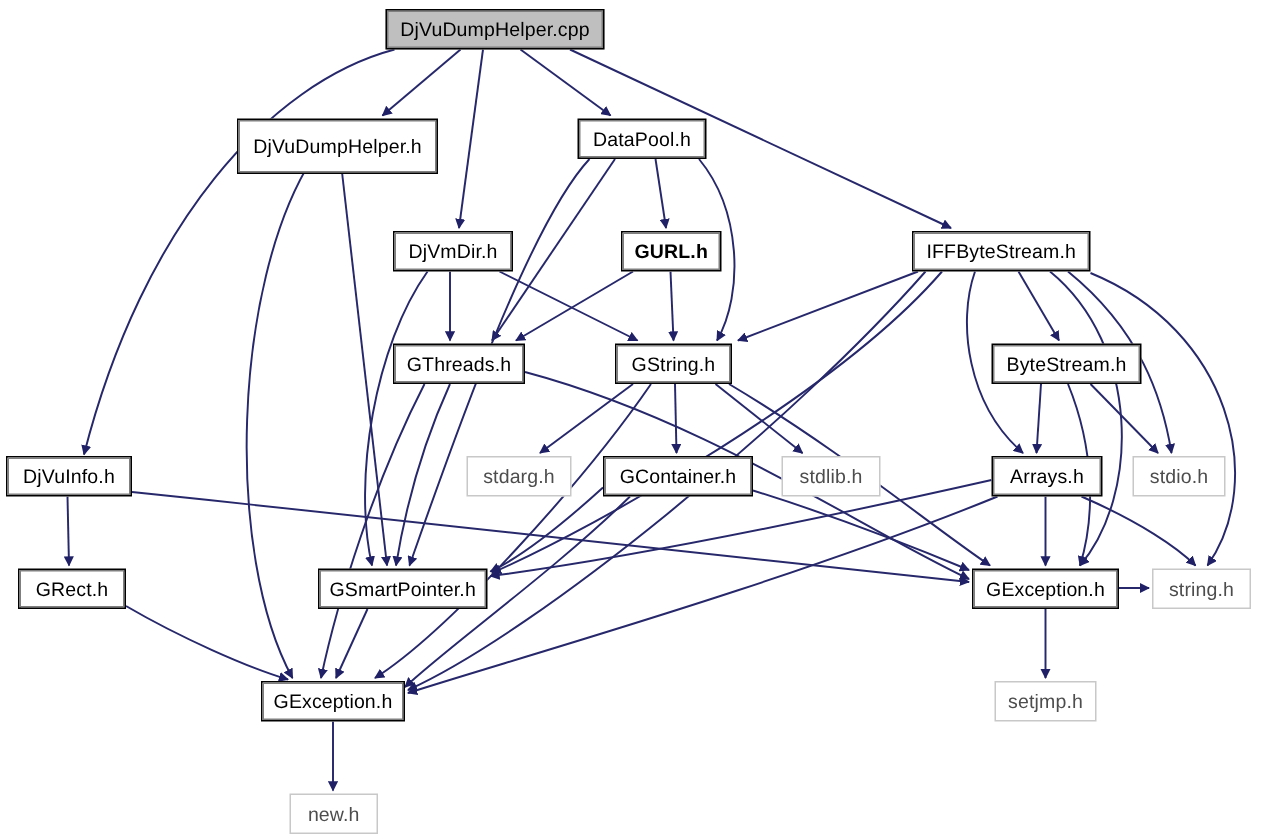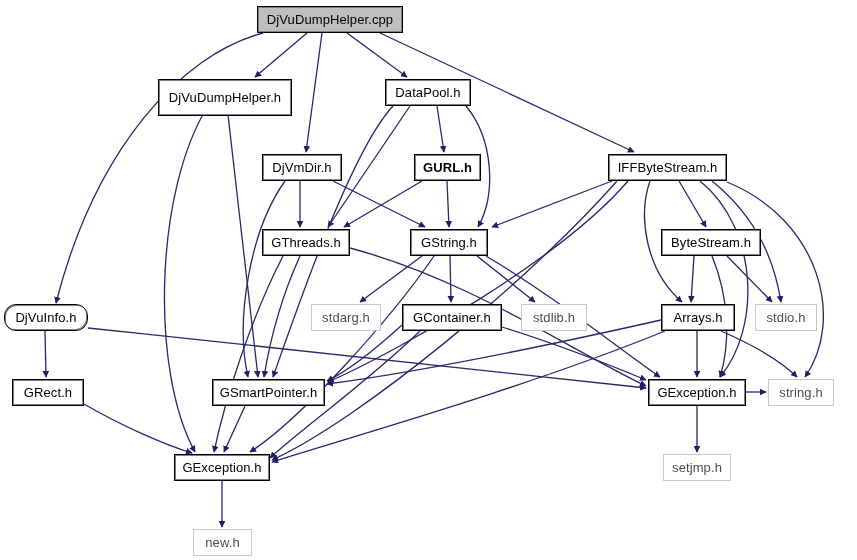--- a/index.html
+++ b/index.html
@@ -140,21 +140,21 @@
       </div>
       <div class="node local" style="left: 262px; top: 229px; width: 88px; height: 27px;">
         <span class="node-label">GThreads.h</span>
       </div>
       <div class="node local" style="left: 410px; top: 229px; width: 78px; height: 27px;">
         <span class="node-label">GString.h</span>
       </div>
       <div class="node local" style="left: 661px; top: 229px; width: 100px; height: 27px;">
         <span class="node-label">ByteStream.h</span>
       </div>
-      <div class="node local" style="left: 4px; top: 304px; width: 84px; height: 27px; border-radius: 12px;">
+      <div class="node local" style="left: 4px; top: 304px; width: 84px; height: 27px;">
         <span class="node-label">DjVuInfo.h</span>
       </div>
       <div class="node system" style="left: 311px; top: 304px; width: 70px; height: 27px; text-align: center;">
         <span class="node-label">stdarg.h</span>
       </div>
       <div class="node local" style="left: 402px; top: 304px; width: 100px; height: 27px;">
         <span class="node-label">GContainer.h</span>
       </div>
       <div class="node system" style="left: 521px; top: 304px; width: 66px; height: 27px;">
         <span class="node-label">stdlib.h</span>

